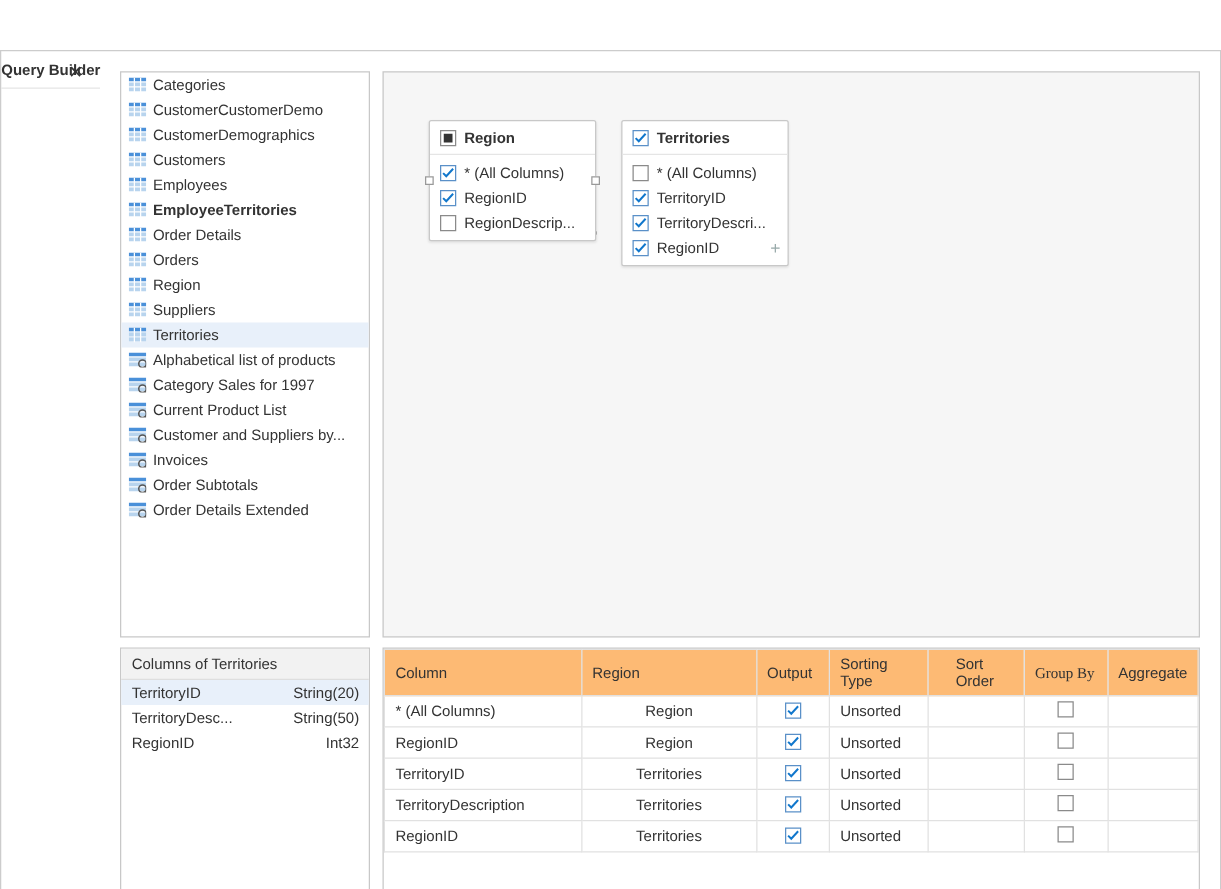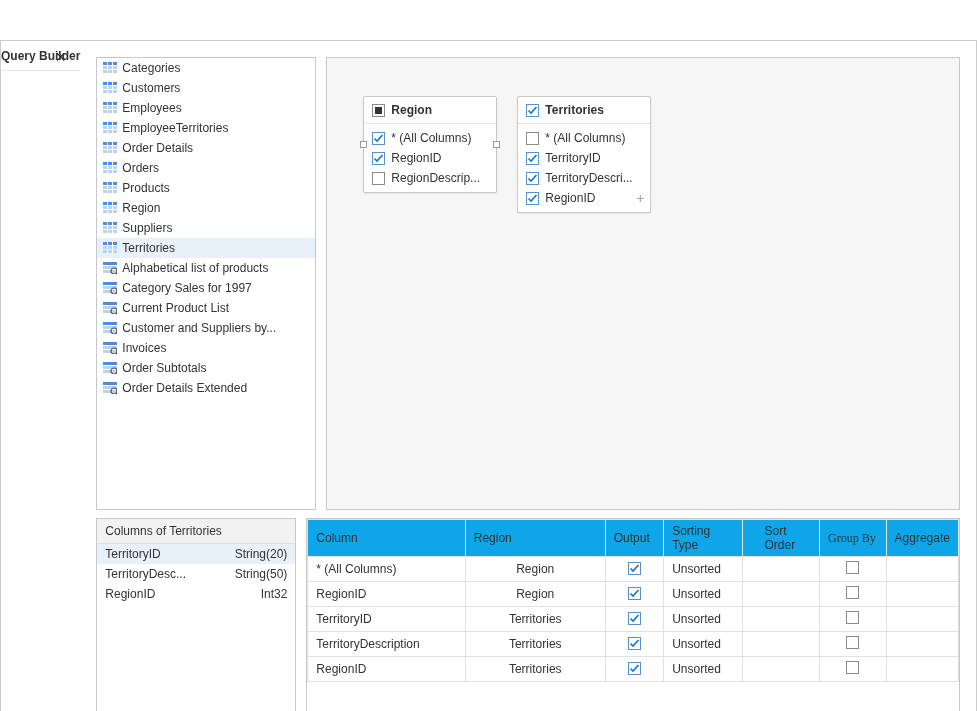--- a/index.html
+++ b/index.html
@@ -3,24 +3,24 @@
 <meta charset="utf-8">
 <style>
 * { box-sizing: border-box; margin: 0; padding: 0; }
 body { font-family: "Segoe UI", Tahoma, sans-serif; font-size: 12px; color: #333; background: #fff; }
 .dialog { width: 977px; height: 711px; border: 1px solid #ccc; display: flex; position: relative; margin-top: 40px; }
 .titlebar { height: 30px; display: flex; align-items: center; justify-content: center; position: relative; border-bottom: 1px solid #e5e5e5; }
 .titlebar .title { font-weight: 600; font-size: 12px; }
 .titlebar .close { position: absolute; right: 8px; top: 6px; font-size: 14px; cursor: pointer; padding: 2px 6px; }
 .content { flex: 1; display: flex; flex-direction: column; padding: 16px; gap: 8px; }
 .upper { flex: 1; display: flex; gap: 10px; min-height: 0; }
-.tables-panel { width: 220px; border: 1px solid #c8c8c8; background: #fff; overflow: hidden; display: flex; flex-direction: column; }
+.tables-panel { width: 200px; border: 1px solid #c8c8c8; background: #fff; overflow: hidden; display: flex; flex-direction: column; }
 .tables-list { overflow-y: auto; }
 .tables-list .item { display: flex; align-items: center; gap: 5px; padding: 2px 6px; cursor: pointer; height: 20px; white-space: nowrap; overflow: hidden; text-overflow: ellipsis; }
-.tables-list .item.selected-bold { font-weight: 400; }
+.tables-list .item.selected-bold { font-weight: 700; }
 .tables-list .item.highlight { background: #e8f0fa; }
 .table-icon { display: inline-flex; width: 14px; height: 12px; }
 .view-icon { display: inline-flex; width: 14px; height: 12px; }
 .canvas { flex: 1; border: 1px solid #c8c8c8; background: #f6f6f6; position: relative; overflow: hidden; }
 .node { position: absolute; background: #fff; border: 1px solid #c8c8c8; border-radius: 2px; width: 134px; box-shadow: 0 1px 2px rgba(0,0,0,0.08); }
 .node-header { display: flex; align-items: center; gap: 6px; padding: 6px 8px; border-bottom: 1px solid #e5e5e5; font-weight: 600; }
 .node-body { padding: 4px 0; }
 .node-row { display: flex; align-items: center; gap: 6px; padding: 3px 8px; white-space: nowrap; overflow: hidden; text-overflow: ellipsis; position: relative; }
 .cb { width: 13px; height: 13px; border: 1px solid #8a8a8a; display: inline-flex; align-items: center; justify-content: center; flex: 0 0 auto; background: #fff; }
 .cb.checked { color: #1177cc; border-color: #5a90c8; }
@@ -33,21 +33,21 @@
 svg.joins { position: absolute; inset: 0; pointer-events: none; }
 .plus { position: absolute; right: 6px; color: #9aa; font-size: 14px; line-height: 1; }
 .lower { height: 216px; display: flex; gap: 10px; }
 .cols-panel { width: 200px; border: 1px solid #c8c8c8; display: flex; flex-direction: column; }
 .cols-header { background: #f2f2f2; border-bottom: 1px solid #dedede; padding: 5px 8px; }
 .cols-body .row { display: flex; justify-content: space-between; padding: 3px 8px; }
 .cols-body .row.sel { background: #e8f0fa; }
 .grid-panel { flex: 1; border: 1px solid #c8c8c8; overflow: auto; background: #fff; }
 table.grid { width: 100%; border-collapse: collapse; }
 table.grid th, table.grid td { border: 1px solid #e1e1e1; padding: 4px 8px; text-align: left; font-weight: 400; height: 22px; }
-table.grid th { background: #0ea5e9; }
+table.grid th { background: #fdba74; }
 table.grid td.center { text-align: center; }
 .footer { display: flex; gap: 8px; padding: 0 16px 16px 16px; align-items: center; }
 .footer .spacer { flex: 1; }
 .btn { border: 1px solid #b8b8b8; background: #fff; padding: 4px 14px; min-width: 80px; text-align: center; cursor: pointer; font-size: 12px; }
 .btn.wide { min-width: 110px; }
 .chk-svg { width: 11px; height: 11px; }
 </style>
 </head>
 <body>
 
@@ -71,20 +71,40 @@
               <span>Categories</span>
             </div>
             <div class="item">
               <svg class="table-icon" viewBox="0 0 14 12">
                 <rect x="0" y="0" width="14" height="3" fill="#4a90d9"></rect>
                 <rect x="0" y="4" width="14" height="3" fill="#b8d4ee"></rect>
                 <rect x="0" y="8" width="14" height="3" fill="#b8d4ee"></rect>
                 <line x1="4.5" y1="0" x2="4.5" y2="12" stroke="#fff" stroke-width="1"></line>
                 <line x1="9.5" y1="0" x2="9.5" y2="12" stroke="#fff" stroke-width="1"></line>
               </svg>
+              <span>CustomerCustomerDemo</span>
+            </div>
+            <div class="item">
+              <svg class="table-icon" viewBox="0 0 14 12">
+                <rect x="0" y="0" width="14" height="3" fill="#4a90d9"></rect>
+                <rect x="0" y="4" width="14" height="3" fill="#b8d4ee"></rect>
+                <rect x="0" y="8" width="14" height="3" fill="#b8d4ee"></rect>
+                <line x1="4.5" y1="0" x2="4.5" y2="12" stroke="#fff" stroke-width="1"></line>
+                <line x1="9.5" y1="0" x2="9.5" y2="12" stroke="#fff" stroke-width="1"></line>
+              </svg>
+              <span>CustomerDemographics</span>
+            </div>
+            <div class="item">
+              <svg class="table-icon" viewBox="0 0 14 12">
+                <rect x="0" y="0" width="14" height="3" fill="#4a90d9"></rect>
+                <rect x="0" y="4" width="14" height="3" fill="#b8d4ee"></rect>
+                <rect x="0" y="8" width="14" height="3" fill="#b8d4ee"></rect>
+                <line x1="4.5" y1="0" x2="4.5" y2="12" stroke="#fff" stroke-width="1"></line>
+                <line x1="9.5" y1="0" x2="9.5" y2="12" stroke="#fff" stroke-width="1"></line>
+              </svg>
               <span>Customers</span>
             </div>
             <div class="item">
               <svg class="table-icon" viewBox="0 0 14 12">
                 <rect x="0" y="0" width="14" height="3" fill="#4a90d9"></rect>
                 <rect x="0" y="4" width="14" height="3" fill="#b8d4ee"></rect>
                 <rect x="0" y="8" width="14" height="3" fill="#b8d4ee"></rect>
                 <line x1="4.5" y1="0" x2="4.5" y2="12" stroke="#fff" stroke-width="1"></line>
                 <line x1="9.5" y1="0" x2="9.5" y2="12" stroke="#fff" stroke-width="1"></line>
               </svg>
@@ -112,30 +132,20 @@
             </div>
             <div class="item">
               <svg class="table-icon" viewBox="0 0 14 12">
                 <rect x="0" y="0" width="14" height="3" fill="#4a90d9"></rect>
                 <rect x="0" y="4" width="14" height="3" fill="#b8d4ee"></rect>
                 <rect x="0" y="8" width="14" height="3" fill="#b8d4ee"></rect>
                 <line x1="4.5" y1="0" x2="4.5" y2="12" stroke="#fff" stroke-width="1"></line>
                 <line x1="9.5" y1="0" x2="9.5" y2="12" stroke="#fff" stroke-width="1"></line>
               </svg>
               <span>Orders</span>
-            </div>
-            <div class="item">
-              <svg class="table-icon" viewBox="0 0 14 12">
-                <rect x="0" y="0" width="14" height="3" fill="#4a90d9"></rect>
-                <rect x="0" y="4" width="14" height="3" fill="#b8d4ee"></rect>
-                <rect x="0" y="8" width="14" height="3" fill="#b8d4ee"></rect>
-                <line x1="4.5" y1="0" x2="4.5" y2="12" stroke="#fff" stroke-width="1"></line>
-                <line x1="9.5" y1="0" x2="9.5" y2="12" stroke="#fff" stroke-width="1"></line>
-              </svg>
-              <span>Products</span>
             </div>
             <div class="item">
               <svg class="table-icon" viewBox="0 0 14 12">
                 <rect x="0" y="0" width="14" height="3" fill="#4a90d9"></rect>
                 <rect x="0" y="4" width="14" height="3" fill="#b8d4ee"></rect>
                 <rect x="0" y="8" width="14" height="3" fill="#b8d4ee"></rect>
                 <line x1="4.5" y1="0" x2="4.5" y2="12" stroke="#fff" stroke-width="1"></line>
                 <line x1="9.5" y1="0" x2="9.5" y2="12" stroke="#fff" stroke-width="1"></line>
               </svg>
               <span>Region</span>

